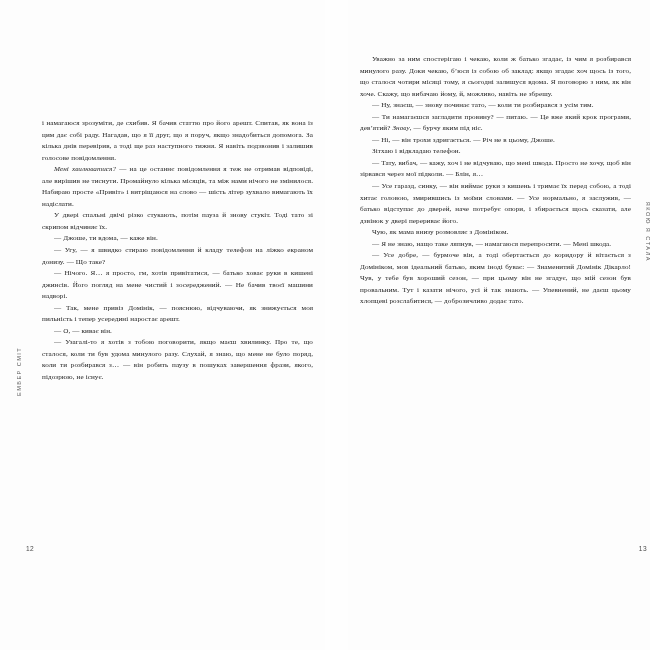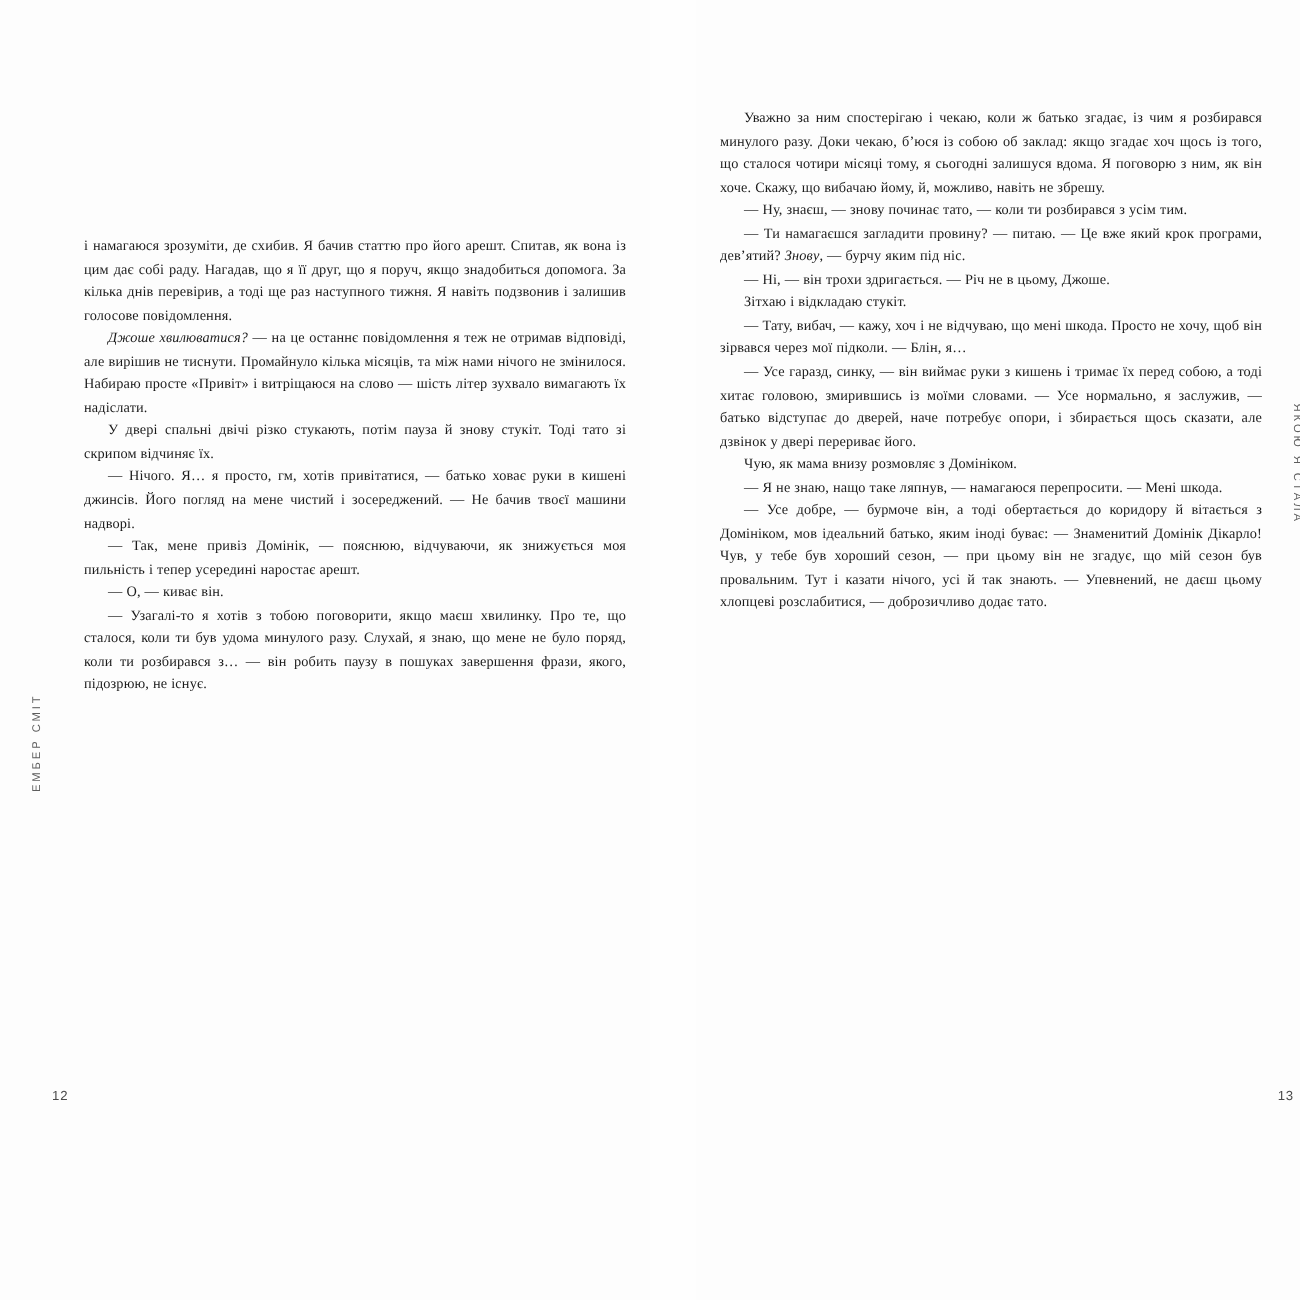--- a/index.html
+++ b/index.html
@@ -95,40 +95,42 @@
 </head>
 <body>
 
 <div class="spread">
 
   <div class="page page-left">
     <div class="runhead runhead-left">ЕМБЕР СМІТ</div>
 
     <div class="column">
         <p class="noindent"><span>і намагаюся зрозуміти, де схибив. Я бачив статтю про його арешт. Спитав, як вона із цим дає собі раду. Нагадав, що я її друг, що я поруч, якщо знадобиться допомога. За кілька днів перевірив, а тоді ще раз наступного тижня. Я навіть подзвонив і залишив голосове повідомлення.</span></p>
-        <p><i>Джоше хвилюватися?</i><span> — на це останнє повідомлення я теж не отримав відповіді, але вирішив не тиснути. Промайнуло кілька місяців, та між нами нічого не змінилося. Набираю просте «Привіт» і витріщаюся на слово — шість літер зухвало вимагають їх надіслати.</span></p>
+        <p><i>Мені хвилюватися?</i><span> — на це останнє повідомлення я теж не отримав відповіді, але вирішив не тиснути. Промайнуло кілька місяців, та між нами нічого не змінилося. Набираю просте «Привіт» і витріщаюся на слово — шість літер зухвало вимагають їх надіслати.</span></p>
         <p><span>У двері спальні двічі різко стукають, потім пауза й знову стукіт. Тоді тато зі скрипом відчиняє їх.</span></p>
+        <p><span>— Джоше, ти вдома, — каже він.</span></p>
+        <p><span>— Угу, — я швидко стираю повідомлення й кладу телефон на ліжко екраном донизу. — Що таке?</span></p>
         <p><span>— Нічого. Я… я просто, гм, хотів привітатися, — батько ховає руки в кишені джинсів. Його погляд на мене чистий і зосереджений. — Не бачив твоєї машини надворі.</span></p>
         <p><span>— Так, мене привіз Домінік, — пояснюю, відчуваючи, як знижується моя пильність і тепер усередині наростає арешт.</span></p>
         <p><span>— О, — киває він.</span></p>
         <p><span>— Узагалі-то я хотів з тобою поговорити, якщо маєш хвилинку. Про те, що сталося, коли ти був удома минулого разу. Слухай, я знаю, що мене не було поряд, коли ти розбирався з… — він робить паузу в пошуках завершення фрази, якого, підозрюю, не існує.</span></p>
       </div>
 
     <div class="folio folio-left">12</div>
   </div>
 
   <div class="page page-right">
     <div class="runhead runhead-right">ЯКОЮ Я СТАЛА</div>
 
     <div class="column">
         <p><span>Уважно за ним спостерігаю і чекаю, коли ж батько згадає, із чим я розбирався минулого разу. Доки чекаю, б’юся із собою об заклад: якщо згадає хоч щось із того, що сталося чотири місяці тому, я сьогодні залишуся вдома. Я поговорю з ним, як він хоче. Скажу, що вибачаю йому, й, можливо, навіть не збрешу.</span></p>
         <p><span>— Ну, знаєш, — знову починає тато, — коли ти розбирався з усім тим.</span></p>
         <p><span>— Ти намагаєшся загладити провину? — питаю. — Це вже який крок програми, дев’ятий? </span><i>Знову</i><span>, — бурчу яким під ніс.</span></p>
         <p><span>— Ні, — він трохи здригається. — Річ не в цьому, Джоше.</span></p>
-        <p><span>Зітхаю і відкладаю стукіт.</span></p>
+        <p><span>Зітхаю і відкладаю телефон.</span></p>
         <p><span>— Тату, вибач, — кажу, хоч і не відчуваю, що мені шкода. Просто не хочу, щоб він зірвався через мої підколи. — Блін, я…</span></p>
         <p><span>— Усе гаразд, синку, — він виймає руки з кишень і тримає їх перед собою, а тоді хитає головою, змирившись із моїми словами. — Усе нормально, я заслужив, — батько відступає до дверей, наче потребує опори, і збирається щось сказати, але дзвінок у двері перериває його.</span></p>
         <p><span>Чую, як мама внизу розмовляє з Домініком.</span></p>
         <p><span>— Я не знаю, нащо таке ляпнув, — намагаюся перепросити. — Мені шкода.</span></p>
         <p><span>— Усе добре, — бурмоче він, а тоді обертається до коридору й вітається з Домініком, мов ідеальний батько, яким іноді буває: — Знаменитий Домінік Дікарло! Чув, у тебе був хороший сезон, — при цьому він не згадує, що мій сезон був провальним. Тут і казати нічого, усі й так знають. — Упевнений, не даєш цьому хлопцеві розслабитися, — доброзичливо додає тато.</span></p>
       </div>
 
     <div class="folio folio-right">13</div>
   </div>
 

